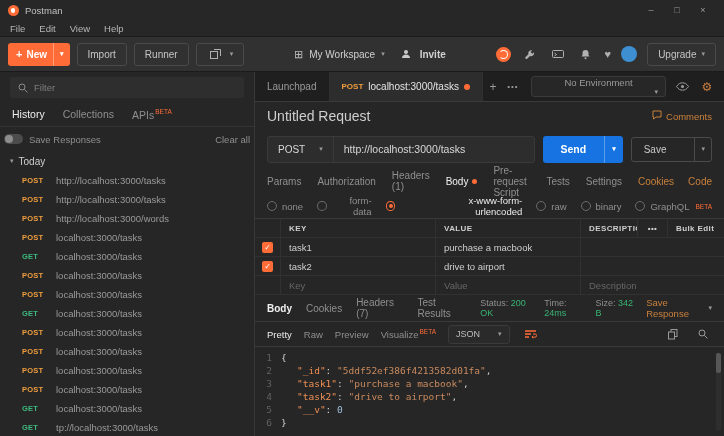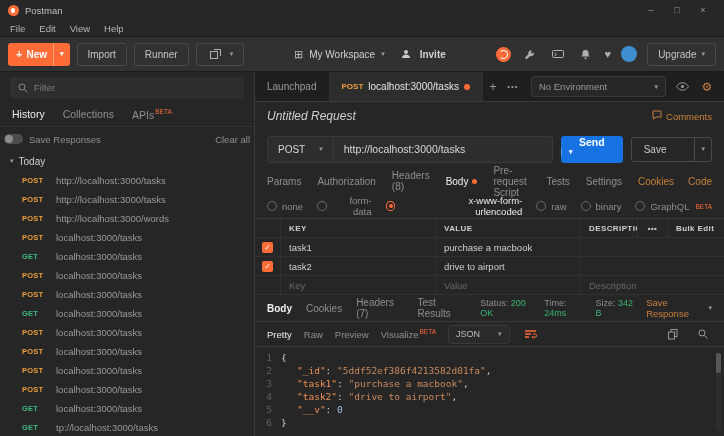--- a/index.html
+++ b/index.html
@@ -71,34 +71,34 @@
   .main{ flex:1; display:flex; flex-direction:column; min-width:0; min-height:0; background:var(--bg); }
   .tabbar{ height:30px; background:#1f1f1f; display:flex; align-items:stretch; border-bottom:1px solid var(--border); flex:0 0 auto; }
   .tab{ display:flex; align-items:center; justify-content:center; gap:5px; padding:0 12px; font-size:10px; color:#9a9a9a; border-right:1px solid #303030; }
   .tab.launchpad{ width:80px; }
   .tab.active{ background:#2d2d2d; color:#e5e5e5; }
   .tab .t-method{ font-size:8px; font-weight:bold; color:var(--post); }
   .unsaved-dot{ width:6px; height:6px; border-radius:50%; background:var(--orange); }
   .tab-sq{ width:24px; display:flex; align-items:center; justify-content:center; color:#9a9a9a; font-size:12px; }
   .tab-sq.more{ font-size:8px; letter-spacing:1px; }
   .tabbar-right{ margin-left:auto; display:flex; align-items:center; gap:7px; padding:0 8px; }
-  .env-select{ width:135px; height:21px; background:#272727; border:1px solid var(--border); border-radius:3px; display:flex; align-items:center; padding:0 7px; font-size:9.5px; color:#9a9a9a; }
+  .env-select{ width:135px; height:21px; background:#272727; border:1px solid var(--border); border-radius:3px; display:flex; align-items:center; padding:0 7px; font-size:9.5px; color:#9a9a9a;flex-direction:column; }
   .env-select .caret{ margin-left:auto; }
   .icon-sq{ display:flex; align-items:center; justify-content:center; width:18px; height:18px; }
   .gear-glyph{ color:#c87c3e; font-size:12px; line-height:1; }
 
   .req-title-row{ height:28px; display:flex; align-items:center; padding:0 12px; flex:0 0 auto; }
-  .req-title{ font-size:12px; color:#cfcfcf;font-style:italic; }
+  .req-title{ font-size:14px; color:#cfcfcf; }
   .comments{ margin-left:auto; display:flex; align-items:center; gap:4px; color:var(--link); font-size:9.5px; }
 
   .url-row{ height:38px; display:flex; align-items:center; gap:8px; padding:0 12px; flex:0 0 auto; }
   .url-builder{ flex:1; display:flex; height:27px; background:#2d2d2d; border:1px solid var(--border); border-radius:3px; overflow:hidden; }
   .method-select{ display:flex; align-items:center; gap:14px; padding:0 10px; border-right:1px solid var(--border); font-size:10px; color:#d8d8d8; }
   .url-input{ flex:1; background:transparent; border:none; outline:none; padding:0 10px; font:10.5px "Liberation Sans",sans-serif; color:#d8d8d8; }
-  .btn-send{ display:flex; height:27px; background:var(--blue); border-radius:3px; color:#fff; font-size:10.5px; font-weight:bold; overflow:hidden;flex-direction:column; }
+  .btn-send{ display:flex; height:27px; background:var(--blue); border-radius:3px; color:#fff; font-size:10.5px; font-weight:bold; overflow:hidden; }
   .btn-send .lbl{ display:flex; align-items:center; padding:0 18px; }
   .btn-send .caret-seg{ display:flex; align-items:center; padding:0 7px; border-left:1px solid rgba(255,255,255,.3); font-size:7px; }
   .btn-save{ display:flex; height:25px; border:1px solid #4a4a4a; border-radius:3px; color:#c9c9c9; font-size:10px; overflow:hidden;gap:16px; }
   .btn-save .lbl{ display:flex; align-items:center; padding:0 12px; }
   .btn-save .caret-seg{ display:flex; align-items:center; padding:0 6px; border-left:1px solid #4a4a4a; font-size:7px; color:#9a9a9a; }
 
   .req-tabs{ height:26px; display:flex; align-items:center; gap:16px; padding:0 12px; font-size:10px; color:var(--muted); flex:0 0 auto; }
   .req-tab{ display:flex; align-items:center; gap:4px; }
   .req-tab.active{ color:#f0f0f0; }
   .req-tab.active::after{ content:""; width:5px; height:5px; border-radius:50%; background:var(--orange); }
@@ -380,21 +380,21 @@
         </div>
         <div class="btn-save">
           <span class="lbl">Save</span>
           <span class="caret-seg">▾</span>
         </div>
       </div>
 
       <div class="req-tabs">
         <span class="req-tab">Params</span>
         <span class="req-tab">Authorization</span>
-        <span class="req-tab">Headers (8)</span>
+        <span class="req-tab">Headers (1)</span>
         <span class="req-tab active">Body</span>
         <span class="req-tab">Pre-request Script</span>
         <span class="req-tab">Tests</span>
         <span class="req-tab">Settings</span>
         <div class="req-links">
           <span>Cookies</span>
           <span>Code</span>
         </div>
       </div>
 

